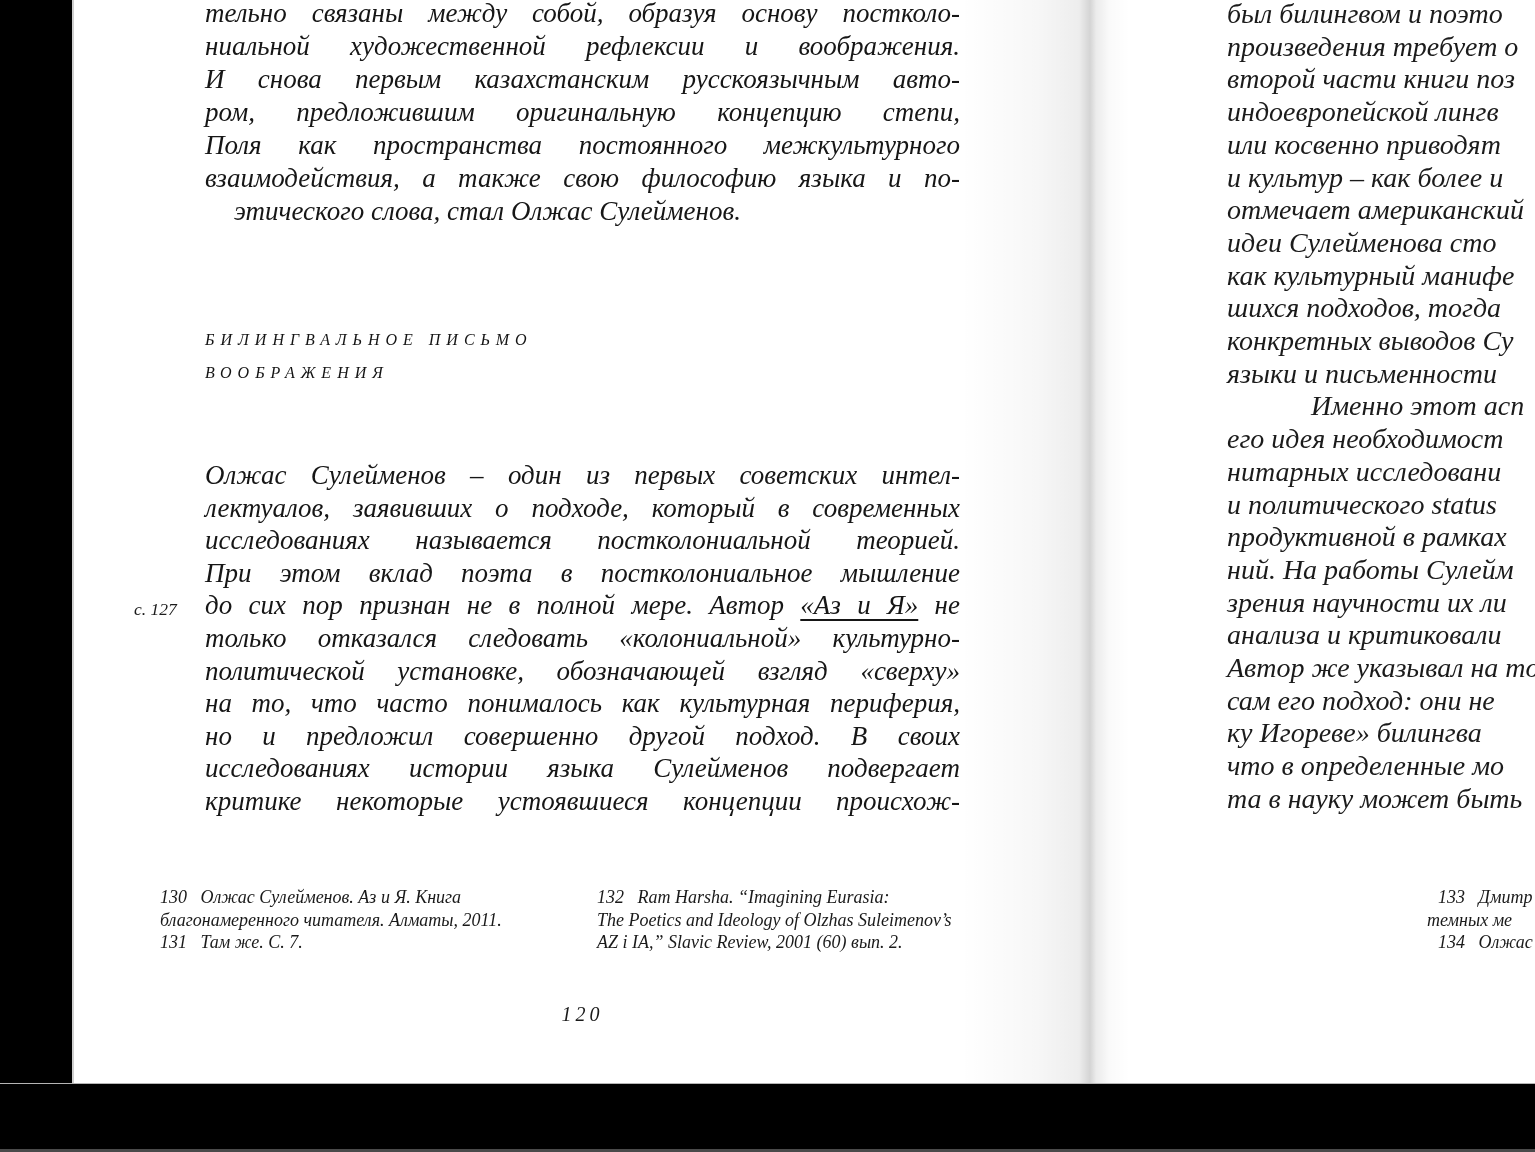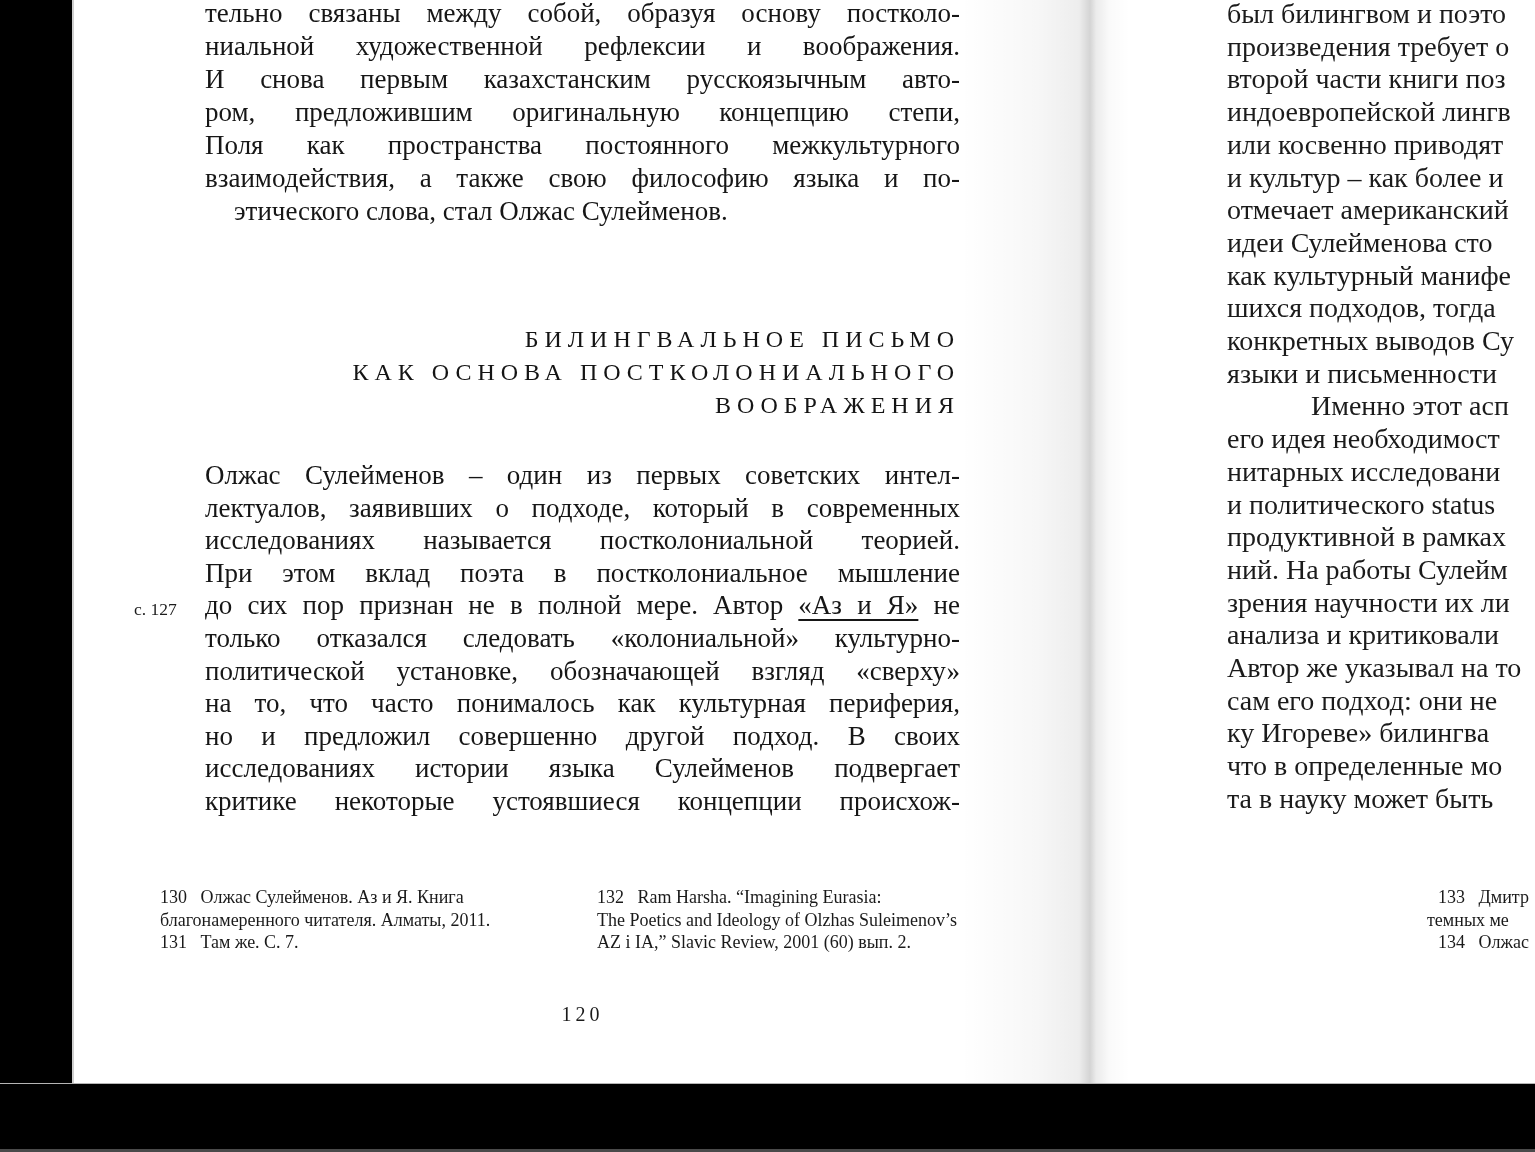--- a/index.html
+++ b/index.html
@@ -12,20 +12,21 @@
   .viewport { position: relative; width: 1535px; height: 1152px; }
 
   
   .spread {
     position: absolute; left: 72px; top: 0;
     width: 1463px; height: 1093px;
     background: #ffffff;
     border-left: 2px solid #cfcfcf;
     box-sizing: border-box;
     overflow: hidden;
+    font-style: italic;
   }
 
   
   .gutter {
     position: absolute; left: 886px; top: 0; width: 170px; height: 1083px;
     background: linear-gradient(to right,
       rgba(255,255,255,0) 0%,
       rgba(0,0,0,0.03) 45%,
       rgba(0,0,0,0.07) 70%,
       rgba(0,0,0,0.17) 76.5%,
@@ -59,21 +60,21 @@
   .body-block { left: 131px; top: 459px; }
   .body-block .tline { line-height: 32.6px; }
 
   .heading {
     left: 131px; top: 323px;
     text-align: center;
     letter-spacing: 6px;
     font-size: 24px;
     color: #141414;
   }
-  .heading .tline { font-size: 24px; line-height: 33px; white-space: nowrap; text-align: right; }
+  .heading .tline { font-size: 16px; line-height: 33px; white-space: nowrap; text-align: left; }
 
   .margin-note {
     position: absolute; left: 60px; top: 599px;
     font-size: 17.5px; color: #1c1c1c;
     white-space: nowrap;
   }
 
   .ulink {
     text-decoration: underline;
     text-underline-offset: 5px;
@@ -112,21 +113,20 @@
         <div class="tline">ниальной художественной рефлексии и воображения.</div>
         <div class="tline">И снова первым казахстанским русскоязычным авто-</div>
         <div class="tline">ром, предложившим оригинальную концепцию степи,</div>
         <div class="tline">Поля как пространства постоянного межкультурного</div>
         <div class="tline">взаимодействия, а также свою философию языка и по-</div>
         <div class="tline nojust">этического слова, стал Олжас Сулейменов.</div>
       </div>
 
     <div class="txtcol heading">
         <div class="tline">БИЛИНГВАЛЬНОЕ ПИСЬМО</div>
-        <div class="tline">КАК ОСНОВА ПОСТКОЛОНИАЛЬНОГО</div>
         <div class="tline">ВООБРАЖЕНИЯ</div>
       </div>
 
     <div class="margin-note">с. 127</div>
 
     <div class="txtcol body-block just">
         <div class="tline">Олжас Сулейменов – один из первых советских интел-</div>
         <div class="tline">лектуалов, заявивших о подходе, который в современных</div>
         <div class="tline">исследованиях называется постколониальной теорией.</div>
         <div class="tline">При этом вклад поэта в постколониальное мышление</div>

